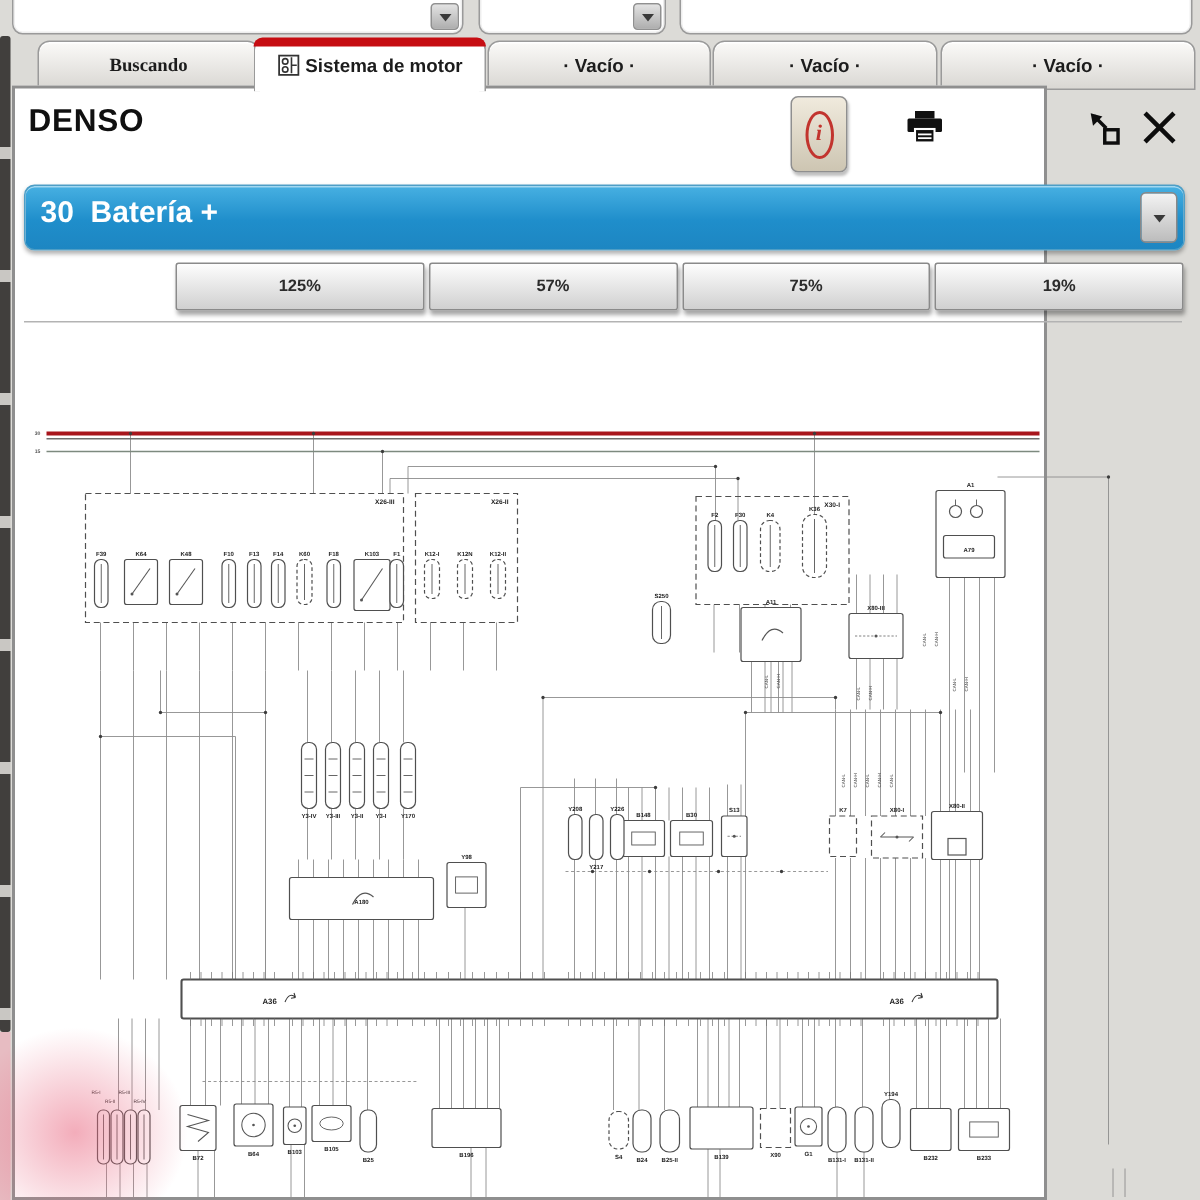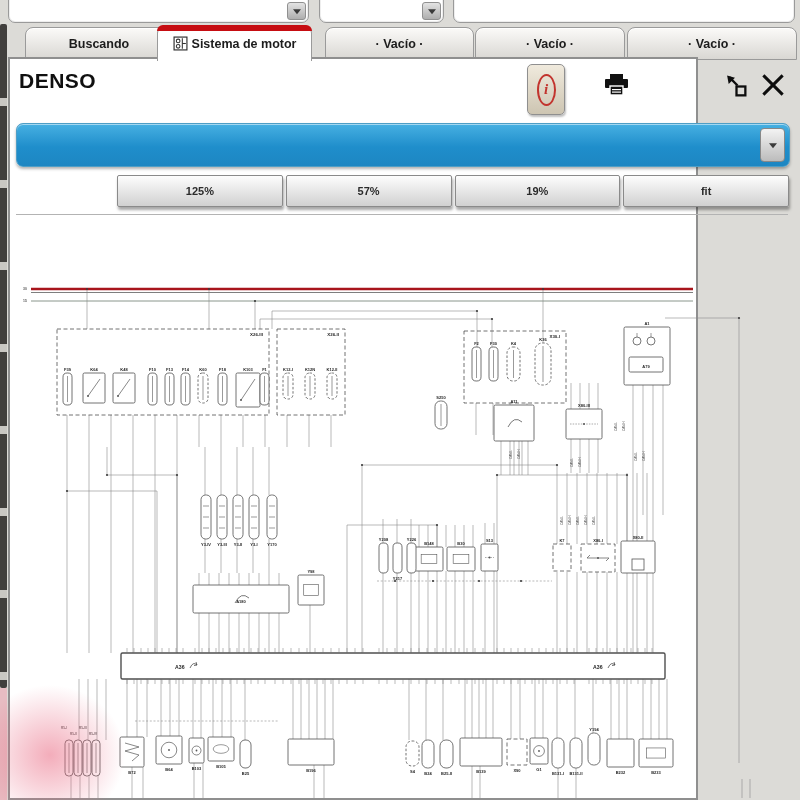--- a/index.html
+++ b/index.html
@@ -66,24 +66,24 @@
     <span></span>
     <div class="dd-btn">
         <div class="tri"></div>
       </div>
   </div>
   <div class="combo-top" style="left:453px;width:340px;">
     <span></span>
   </div>
 </div>
 
-<div class="tab" style="left:25px;width:146px;">
+<div class="tab" style="left:25px;width:146px;font-family:Liberation Serif, serif;">
   <span>Buscando</span>
 </div>
-<div class="tab active" style="left:157px;width:153px;">
+<div class="tab active" style="left:169px;width:153px;">
   <div class="redbar"></div>
   <span class="ticon">
     <svg width="15" height="15" viewBox="0 0 14 14">
         <rect x="1" y="1" width="12" height="12" fill="none" stroke="#333" stroke-width="1.1"></rect>
         <circle cx="4.8" cy="4.6" r="1.7" fill="none" stroke="#333" stroke-width="1"></circle>
         <circle cx="4.8" cy="9.6" r="1.7" fill="none" stroke="#333" stroke-width="1"></circle>
         <line x1="8.7" y1="2" x2="8.7" y2="12" stroke="#333" stroke-width="1"></line>
         <line x1="8.7" y1="7" x2="12" y2="7" stroke="#333" stroke-width="1"></line>
       </svg>
   </span>
@@ -125,30 +125,31 @@
   </button>
 
   <button class="icon-btn" style="left:748px;top:11px;">
     <svg width="30" height="30" viewBox="0 0 28 28">
       <line x1="5" y1="5" x2="23" y2="23" stroke="#0d0d0d" stroke-width="2.8"></line>
       <line x1="23" y1="5" x2="5" y2="23" stroke="#0d0d0d" stroke-width="2.8"></line>
     </svg>
   </button>
 
   <div class="wire-combo">
+    <span class="val">30  Batería +</span>
     <div class="dd-btn2">
         <div class="tri"></div>
       </div>
   </div>
 
   <div class="zoomrow">
     <button class="zbtn">125%</button>
     <button class="zbtn">57%</button>
+    <button class="zbtn">75%</button>
     <button class="zbtn">19%</button>
-    <button class="zbtn">fit</button>
   </div>
 
   <div class="sep"></div>
 
   <div class="diagram-wrap">
     <svg id="diagram-svg" width="770" height="578" viewBox="0 0 770 578">
         <line x1="70" y1="66" x2="70" y2="106" stroke="#8c8c8c" stroke-width="0.6"></line>
         <line x1="192" y1="66" x2="192" y2="106" stroke="#8c8c8c" stroke-width="0.6"></line>
         <line x1="238" y1="78" x2="238" y2="106" stroke="#8c8c8c" stroke-width="0.6"></line>
         <line x1="255" y1="88" x2="460" y2="88" stroke="#8c8c8c" stroke-width="0.6"></line>

